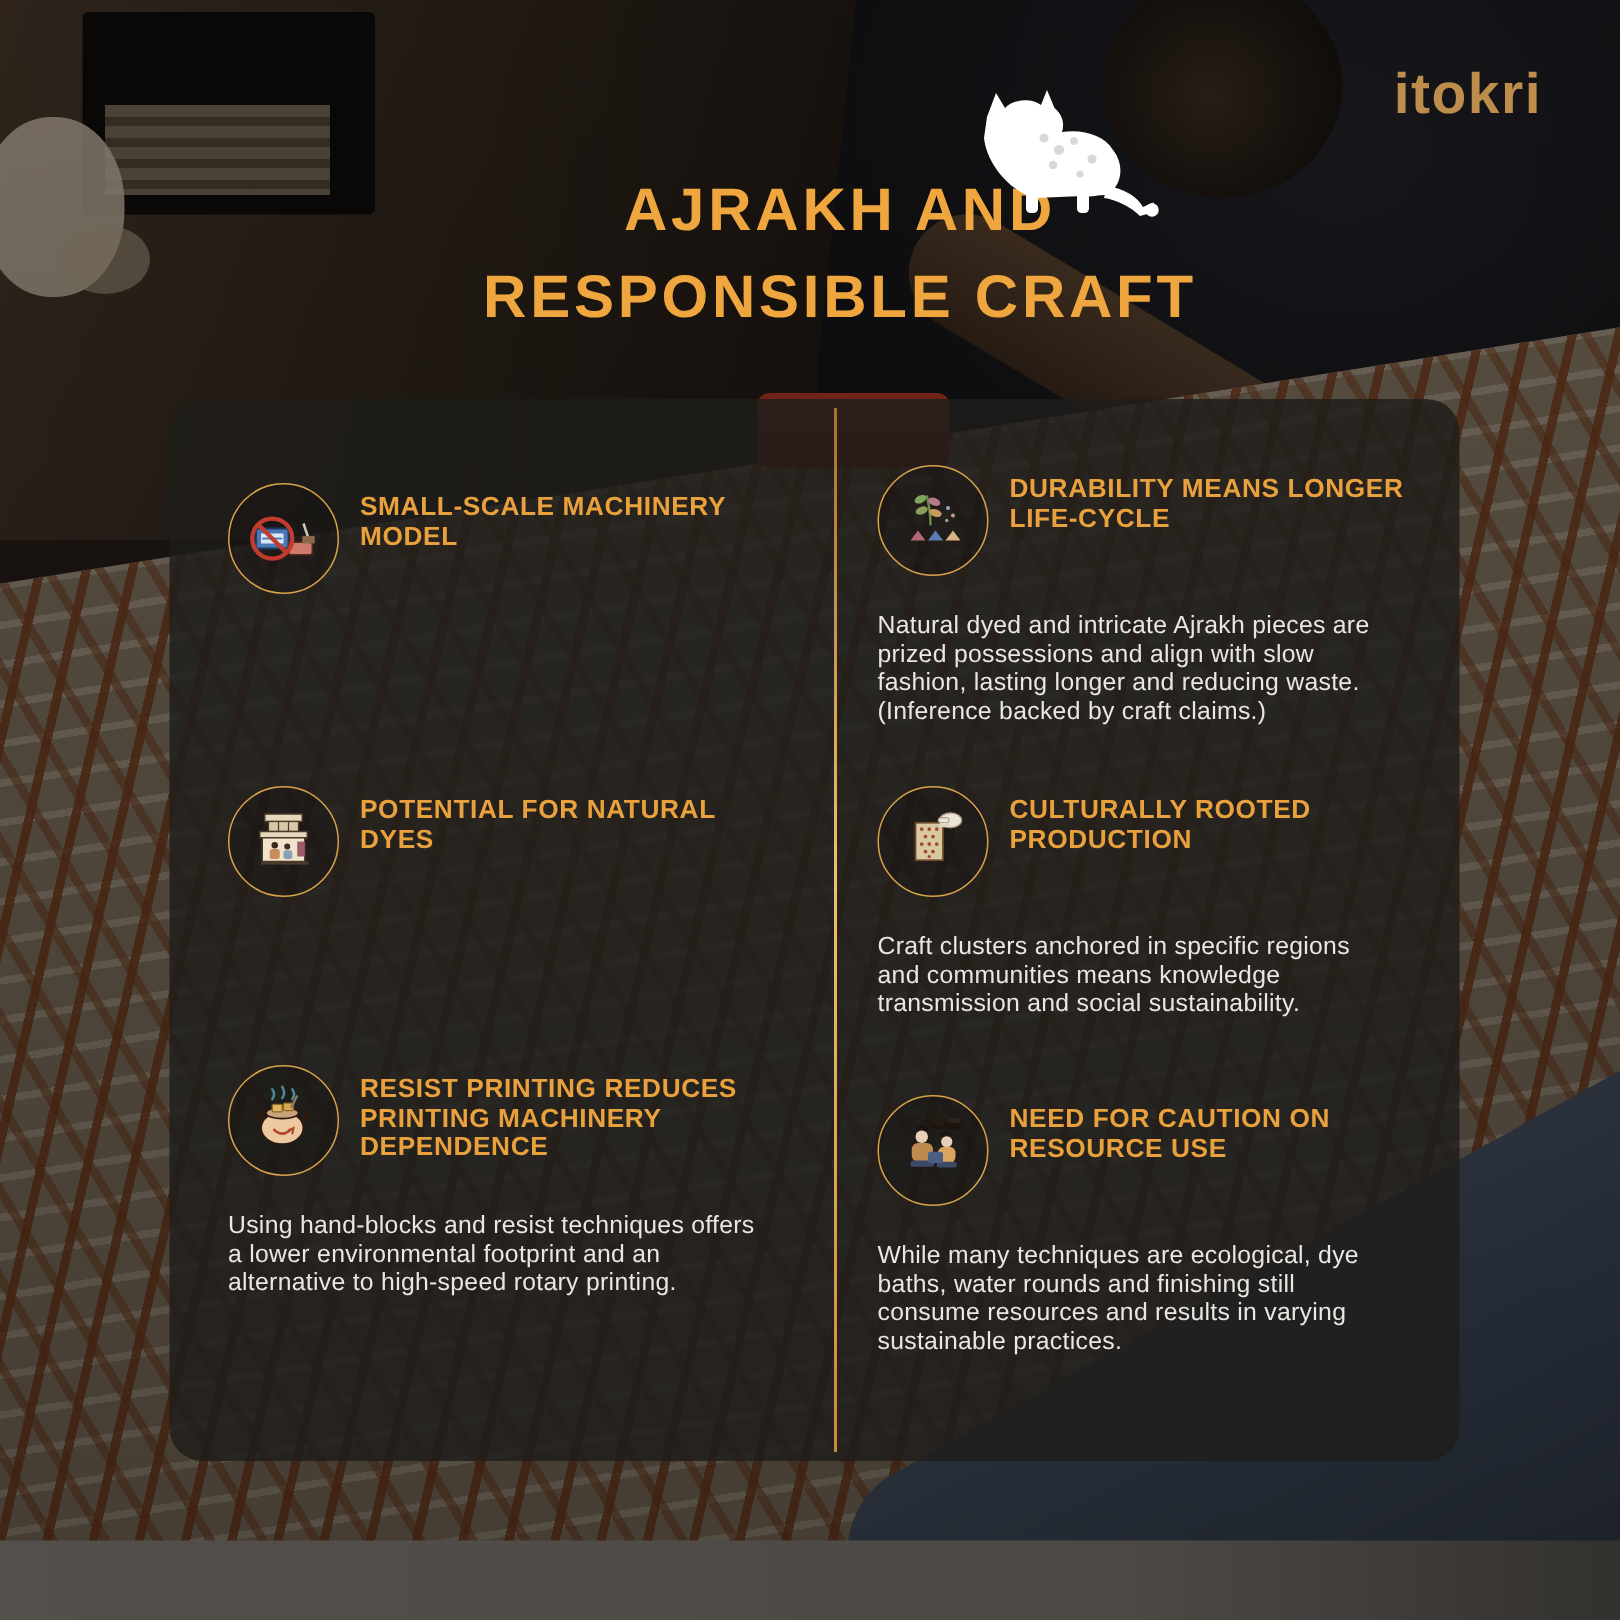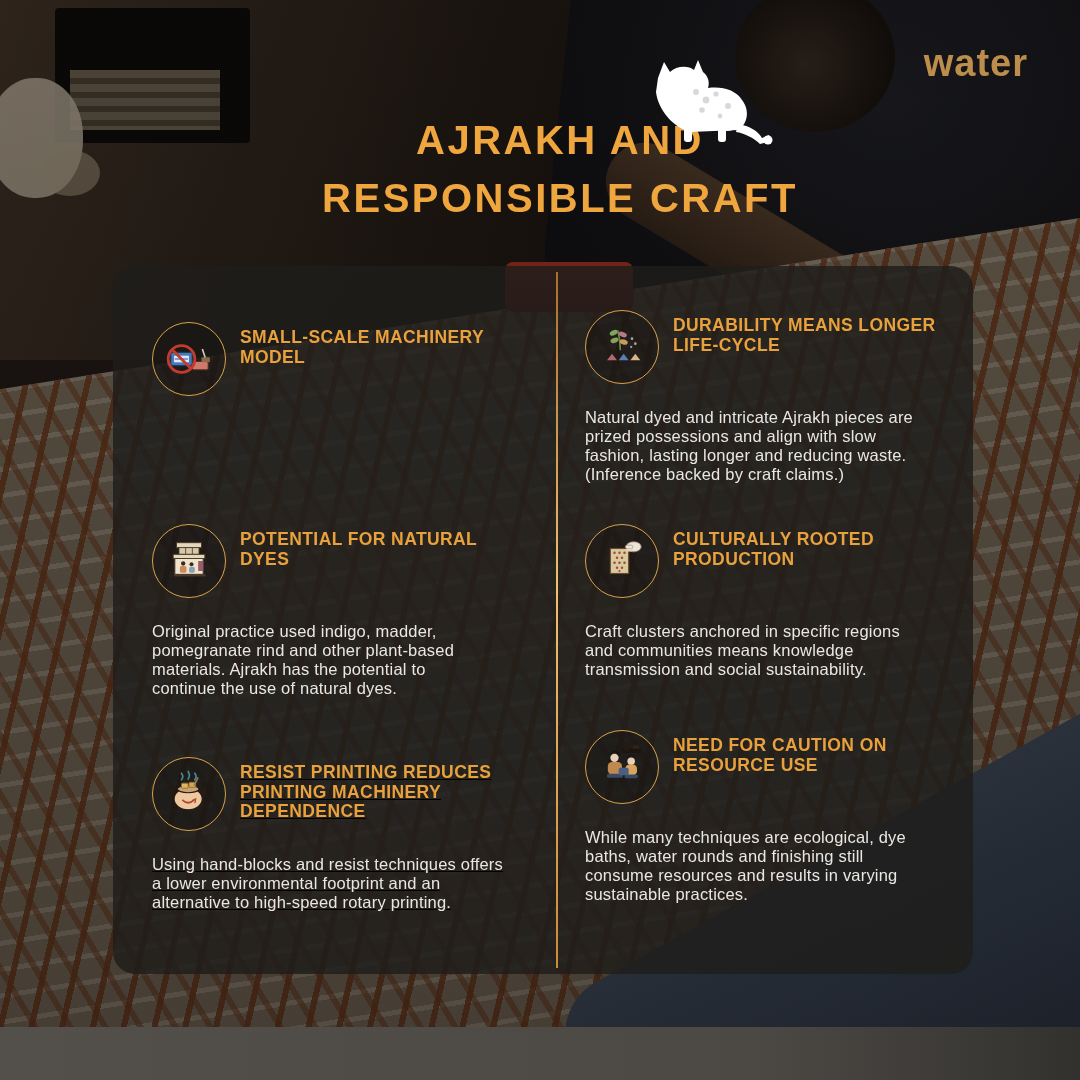--- a/index.html
+++ b/index.html
@@ -55,21 +55,21 @@
   
   .panel{position:absolute;left:113px;top:266px;width:860px;height:708px;z-index:2;
     border-radius:22px;background:rgba(31,29,27,.82);}
   .divider{position:absolute;left:443px;top:6px;width:2px;height:696px;
     background:linear-gradient(180deg,#a96f2c 0%,#f0c070 45%,#c98a3a 100%);}
   .cell{position:absolute;}
   .pos-l1{left:39px;top:56px;width:410px;}
   .pos-r1{left:472px;top:44px;width:392px;}
   .pos-l2{left:39px;top:258px;width:410px;}
   .pos-r2{left:472px;top:258px;width:392px;}
-  .pos-l3{left:39px;top:491px;width:410px;text-decoration:underline;}
+  .pos-l3{left:39px;top:444px;width:410px;}
   .pos-r3{left:472px;top:464px;width:392px;}
   .cell-head{display:flex;align-items:flex-start;gap:14px;}
   .icon-circle{flex:0 0 auto;width:72px;height:72px;border-radius:50%;
     border:1.5px solid #D9A24A;background:rgba(10,8,6,.25);
     display:flex;align-items:center;justify-content:center;}
   .cell-title{margin:0;padding-top:6px;color:#E8A13C;font-weight:bold;font-size:17.5px;
     letter-spacing:.4px;line-height:1.12;white-space:pre-line;}
   .cell-body{margin:24px 0 0 0;color:#EAE7E2;font-size:16.5px;letter-spacing:.2px;
     line-height:1.16;white-space:pre-line;}
 </style>
@@ -111,21 +111,21 @@
     <g fill="#b9b9b9" opacity="0.55">
       <circle cx="52" cy="44" r="3"></circle>
         <circle cx="62" cy="52" r="3.4"></circle>
         <circle cx="72" cy="46" r="2.6"></circle>
       <circle cx="58" cy="62" r="2.8"></circle>
         <circle cx="84" cy="58" r="3"></circle>
         <circle cx="76" cy="68" r="2.4"></circle>
     </g>
   </svg>
 
-  <div class="brand-logo">water</div>
+  <div class="brand-logo">itokri</div>
 
   <div class="panel">
     <div class="divider"></div>
 
     <div class="cell pos-l1">
       <div class="cell-head">
         <div class="icon-circle">
           <svg width="50" height="50" viewBox="0 0 60 60">
             <rect x="8" y="22" width="26" height="16" rx="2" fill="#4a77b5" stroke="#1e3a5f" stroke-width="1.5"></rect>
             <rect x="12" y="26" width="18" height="8" fill="#dce8f5"></rect>
@@ -182,24 +182,20 @@
             <circle cx="23" cy="33" r="2.6" fill="#3a2a20"></circle>
               <rect x="19" y="36" width="8" height="8" rx="2" fill="#c98a5e"></rect>
             <circle cx="33" cy="34" r="2.4" fill="#3a2a20"></circle>
               <rect x="30" y="37" width="7" height="7" rx="2" fill="#8aa0b5"></rect>
             <rect x="12" y="46" width="38" height="2.5" fill="#4a3a2a"></rect>
           </svg>
         </div>
         <h3 class="cell-title">POTENTIAL FOR NATURAL
 DYES</h3>
       </div>
-      <p class="cell-body">Original practice used indigo, madder,
-pomegranate rind and other plant-based
-materials. Ajrakh has the potential to
-continue the use of natural dyes.</p>
     </div>
 
     <div class="cell pos-r2">
       <div class="cell-head">
         <div class="icon-circle">
           <svg width="50" height="50" viewBox="0 0 60 60">
             <rect x="16" y="15" width="22" height="30" fill="#d9c9a0" stroke="#6a4a2a" stroke-width="1.4"></rect>
             <g fill="#a04a30">
               <circle cx="21" cy="20" r="1.5"></circle>
                 <circle cx="27" cy="20" r="1.5"></circle>

